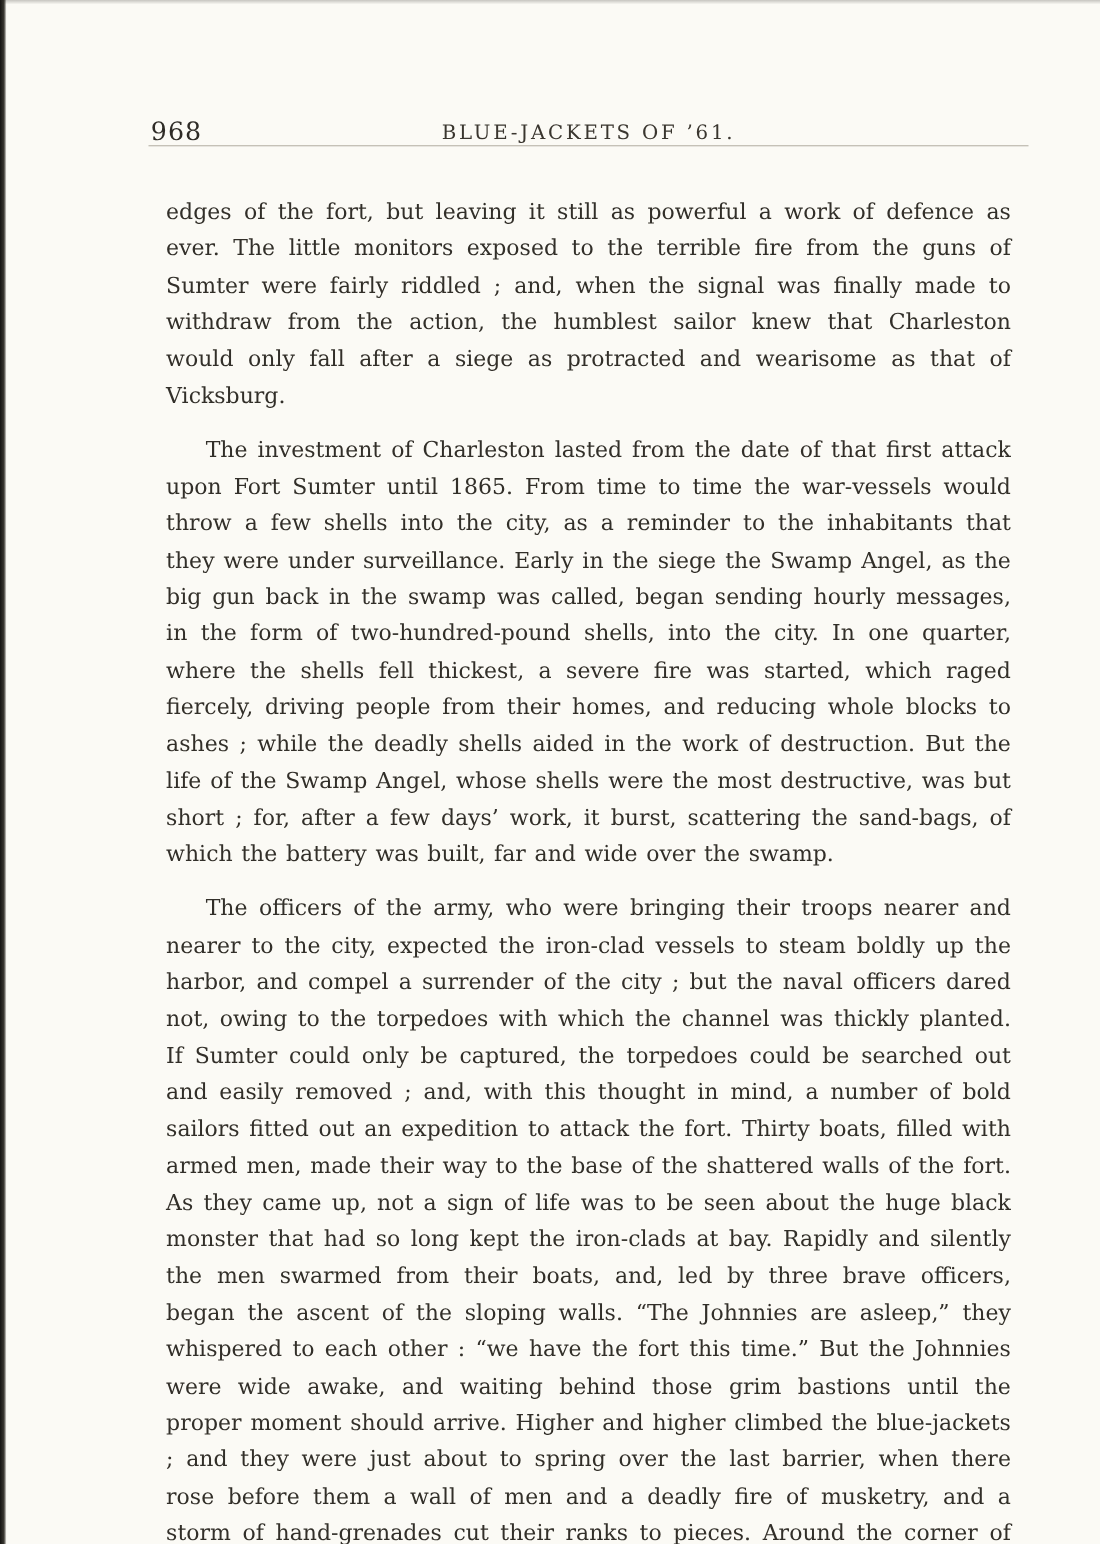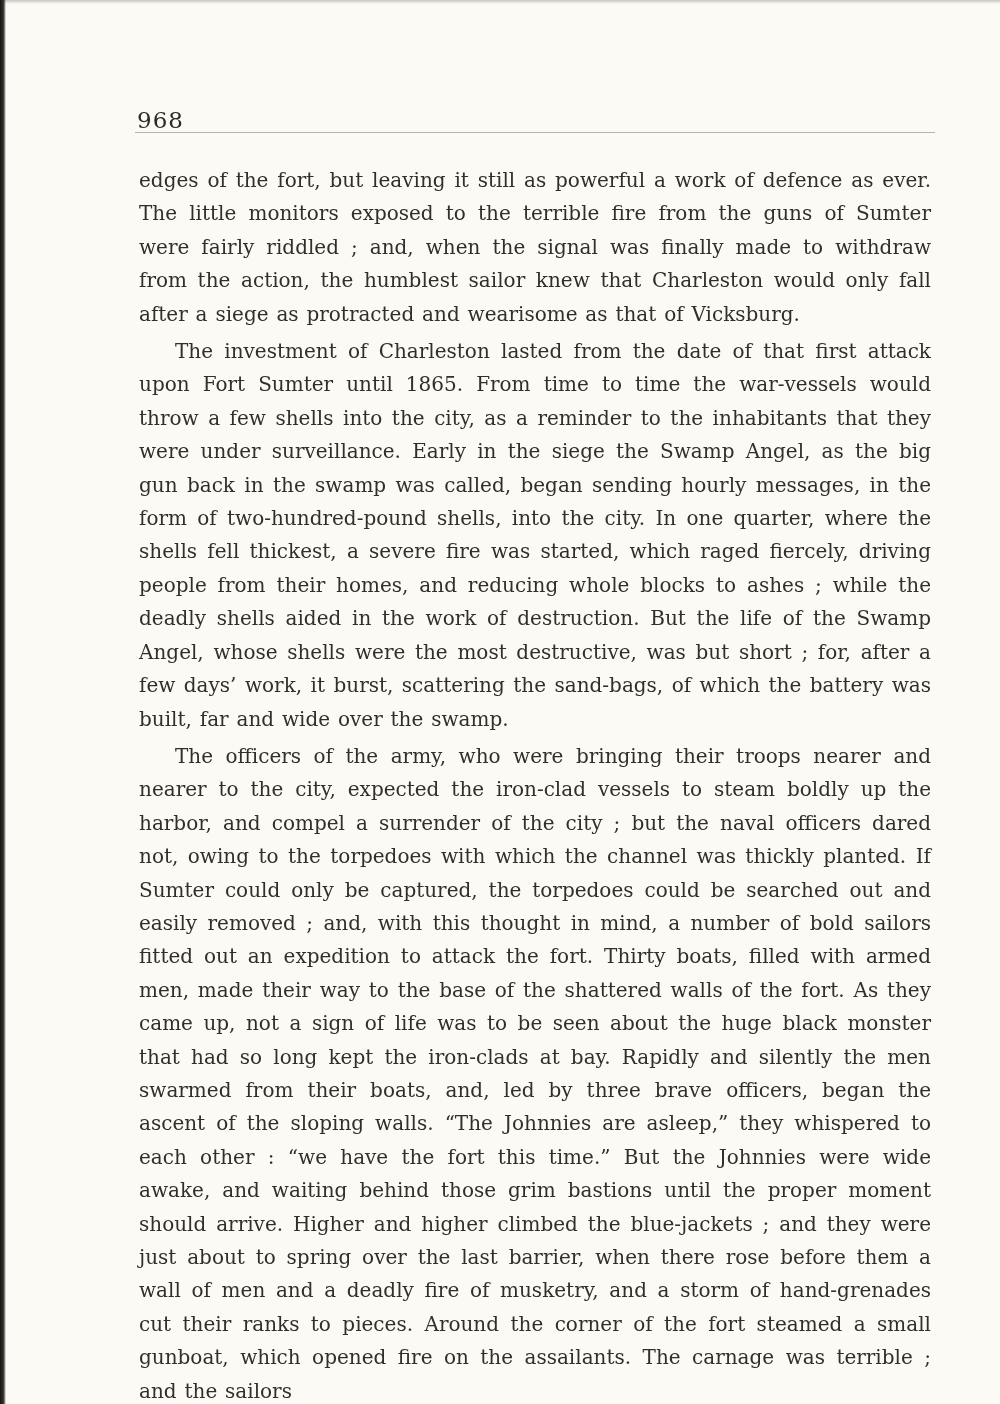--- a/index.html
+++ b/index.html
@@ -70,37 +70,38 @@
       position: absolute;
       top: 160px;
       left: 135px;
       width: 800px;
       font-size: 20px;
       line-height: 33.4px;
       text-align: justify;
       word-spacing: 1.5px;
     }
     .para {
-      margin: 4px;
+      margin: 16px;
       padding: 0;
     }
     .para.indent {
       text-indent: 36px;
     }
   </style>
 </head>
 <body>
 
 <div class="page">
 
   <div class="scan-edge-left"></div>
   <div class="scan-shadow-top"></div>
 
   <header class="page-header">
     <span class="page-number">968</span>
+    <span class="running-title">BLUE-JACKETS OF ’61.</span>
   </header>
 
   <div class="header-rule"></div>
 
   <main class="body-text">
     <p class="para">edges of the fort, but leaving it still as powerful a work of defence as ever. The little monitors exposed to the terrible fire from the guns of Sumter were fairly riddled ; and, when the signal was finally made to withdraw from the action, the humblest sailor knew that Charleston would only fall after a siege as protracted and wearisome as that of Vicksburg.</p>
     <p class="para indent">The investment of Charleston lasted from the date of that first attack upon Fort Sumter until 1865. From time to time the war-vessels would throw a few shells into the city, as a reminder to the inhabitants that they were under surveillance. Early in the siege the Swamp Angel, as the big gun back in the swamp was called, began sending hourly messages, in the form of two-hundred-pound shells, into the city. In one quarter, where the shells fell thickest, a severe fire was started, which raged fiercely, driving people from their homes, and reducing whole blocks to ashes ; while the deadly shells aided in the work of destruction. But the life of the Swamp Angel, whose shells were the most destructive, was but short ; for, after a few days’ work, it burst, scattering the sand-bags, of which the battery was built, far and wide over the swamp.</p>
     <p class="para indent">The officers of the army, who were bringing their troops nearer and nearer to the city, expected the iron-clad vessels to steam boldly up the harbor, and compel a surrender of the city ; but the naval officers dared not, owing to the torpedoes with which the channel was thickly planted. If Sumter could only be captured, the torpedoes could be searched out and easily removed ; and, with this thought in mind, a number of bold sailors fitted out an expedition to attack the fort. Thirty boats, filled with armed men, made their way to the base of the shattered walls of the fort. As they came up, not a sign of life was to be seen about the huge black monster that had so long kept the iron-clads at bay. Rapidly and silently the men swarmed from their boats, and, led by three brave officers, began the ascent of the sloping walls. “The Johnnies are asleep,” they whispered to each other : “we have the fort this time.” But the Johnnies were wide awake, and waiting behind those grim bastions until the proper moment should arrive. Higher and higher climbed the blue-jackets ; and they were just about to spring over the last barrier, when there rose before them a wall of men and a deadly fire of musketry, and a storm of hand-grenades cut their ranks to pieces. Around the corner of the fort steamed a small gunboat, which opened fire on the assailants. The carnage was terrible ; and the sailors</p>
   </main>
 

